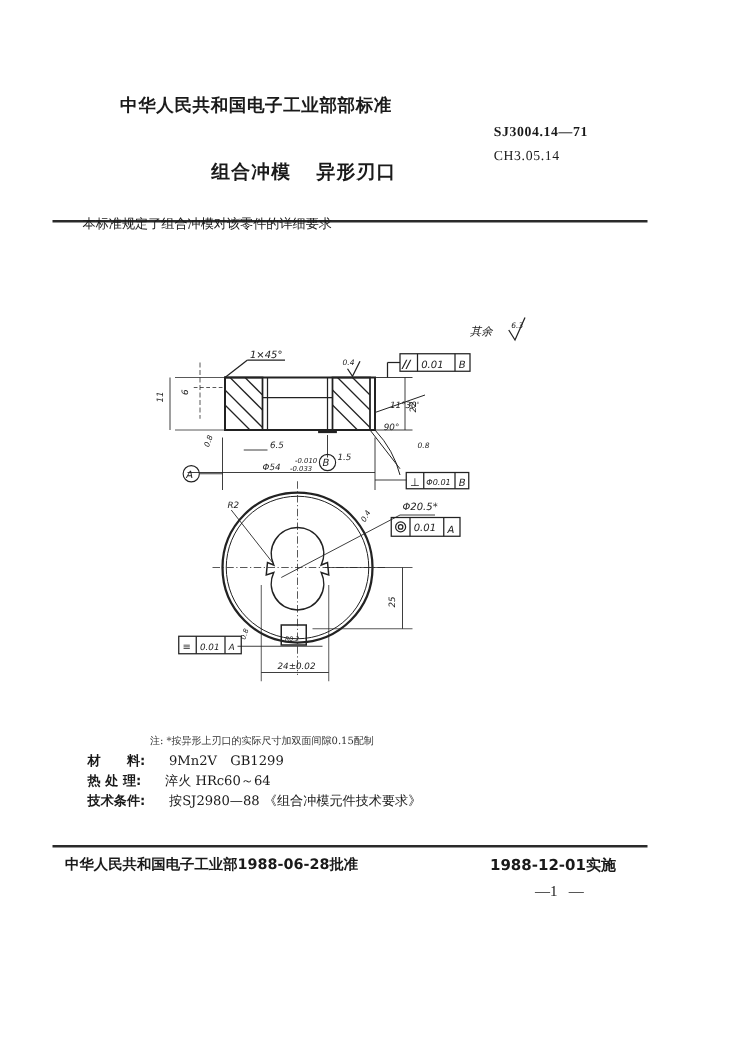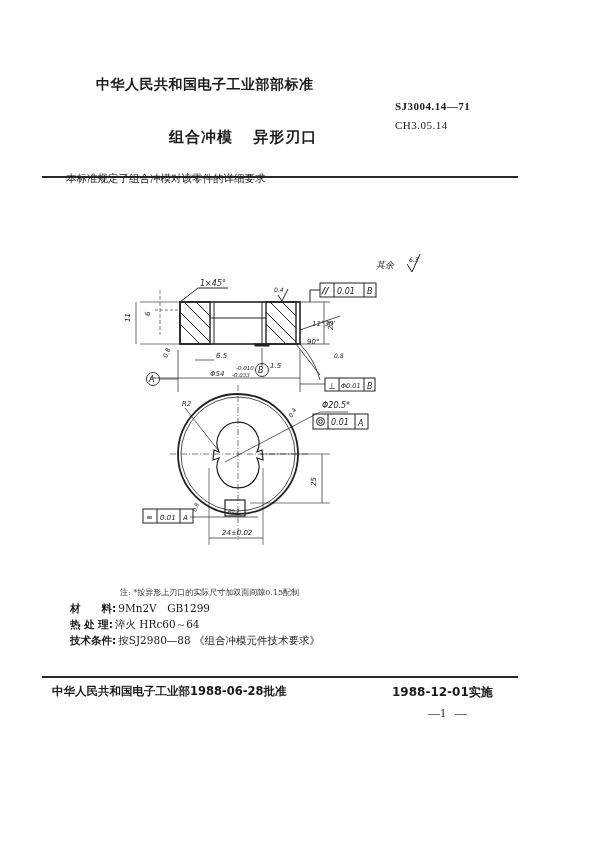--- a/index.html
+++ b/index.html
@@ -7,21 +7,21 @@
            font-family: "DejaVu Sans", sans-serif; color: #1a1a1a; }
     .abs { position: absolute; white-space: nowrap; }
     .header-org { left: 96px; top: 76px; font-size: 14px; font-weight: bold; letter-spacing: 0.5px; }
     .std-no { left: 395px; top: 100px; font-family: "Liberation Serif", serif; font-size: 11px; font-weight: bold; letter-spacing: 0.5px; }
     .std-code { left: 395px; top: 119px; font-family: "Liberation Serif", serif; font-size: 11px; font-weight: normal; letter-spacing: 0.5px; }
     .title { left: 148px; top: 128px; font-size: 15px; font-weight: bold; word-spacing: 14px; letter-spacing: 1px; margin-left: 21px; }
     .rule { position: absolute; left: 42px; width: 476px; height: 1.5px; background: #2a2a2a; }
     .intro { left: 66px; top: 172px; font-family: "DejaVu Serif", serif; font-size: 10.5px; }
     .note { left: 120px; top: 571px; font-family: "DejaVu Serif", serif; font-size: 8px; color: #333; margin-top: 16px; }
     .spec { left: 70px; font-family: "DejaVu Serif", serif; font-size: 10.5px; }
-    .spec b { font-family: "DejaVu Sans", sans-serif; font-weight: bold; margin-right: 2px; }
+    .spec b { font-family: "DejaVu Sans", sans-serif; font-weight: bold; margin-right: 19px; }
     .footer-left { left: 52px; top: 684px; font-size: 11.5px; font-weight: bold; }
     .footer-right { left: 392px; top: 684px; font-size: 12px; font-weight: bold; }
     .page-num { left: 428px; top: 706px; font-family: "Liberation Serif", serif; font-size: 12px; word-spacing: 6px; }
     svg text { font-family: "DejaVu Sans", sans-serif; font-style: italic; fill: #222; }
   </style>
 </head>
 <body>
 
 <div class="abs header-org">中华人民共和国电子工业部部标准</div>
 <div class="abs std-no">SJ3004.14—71</div>

